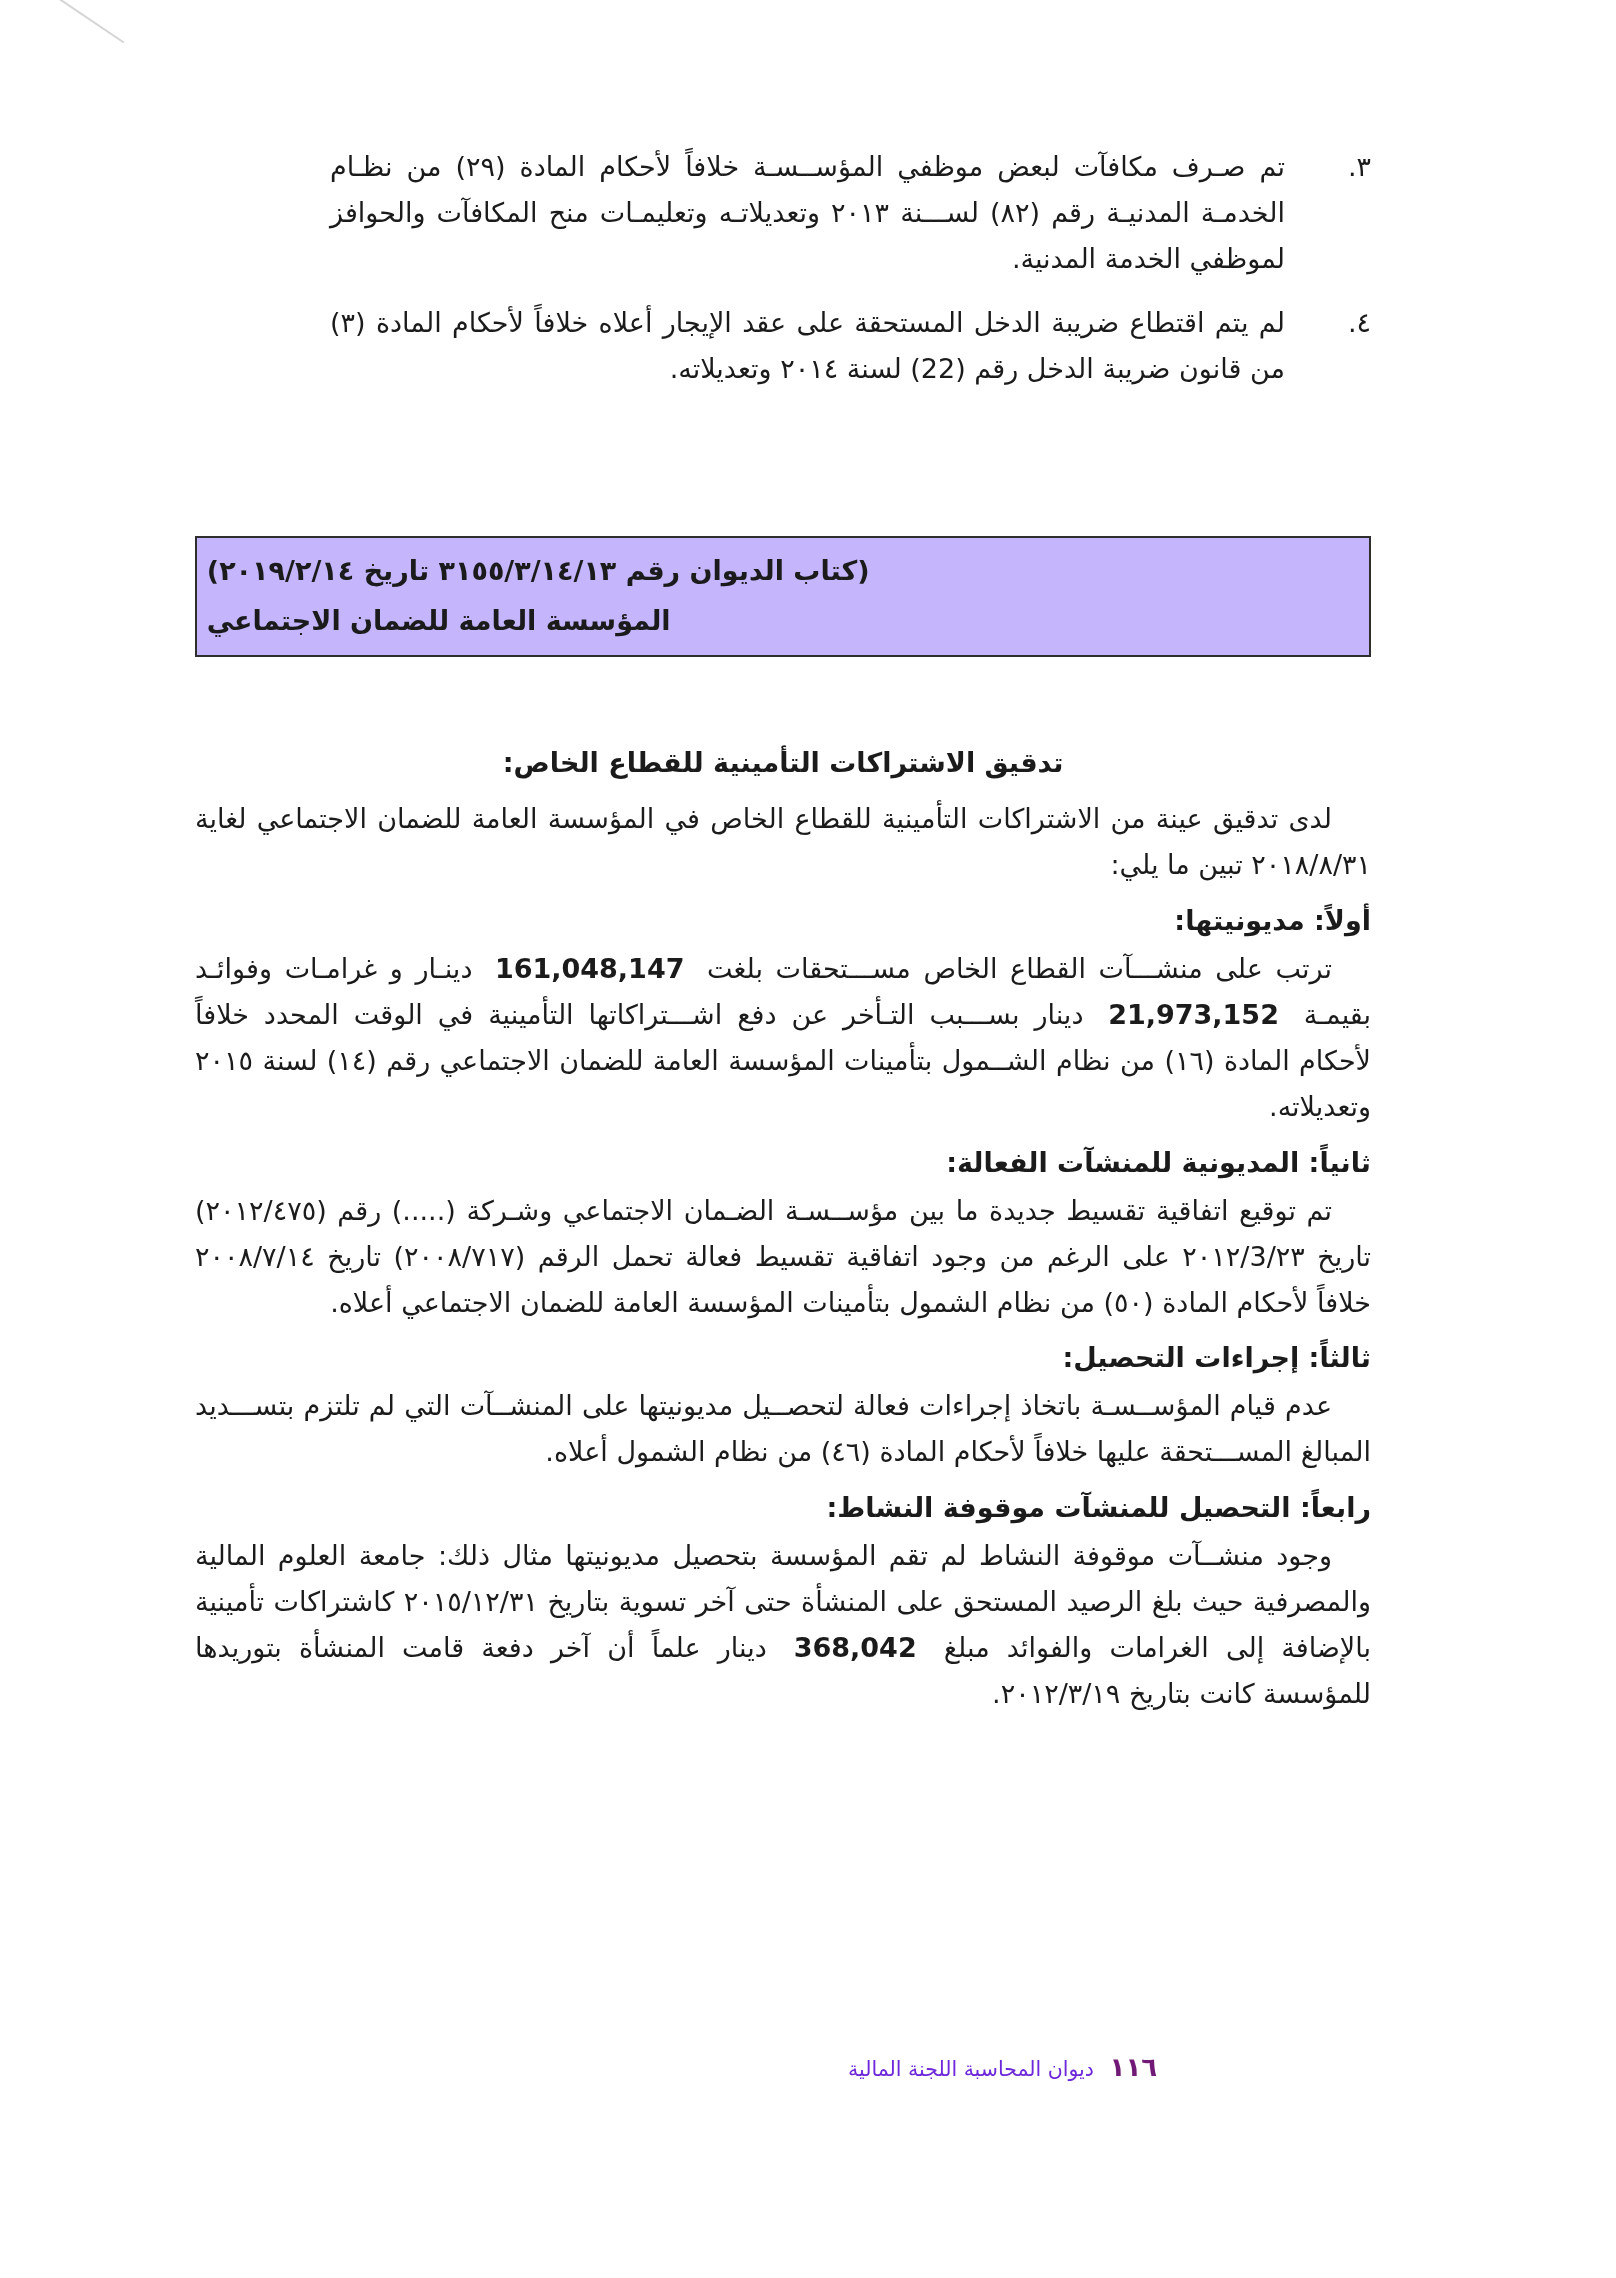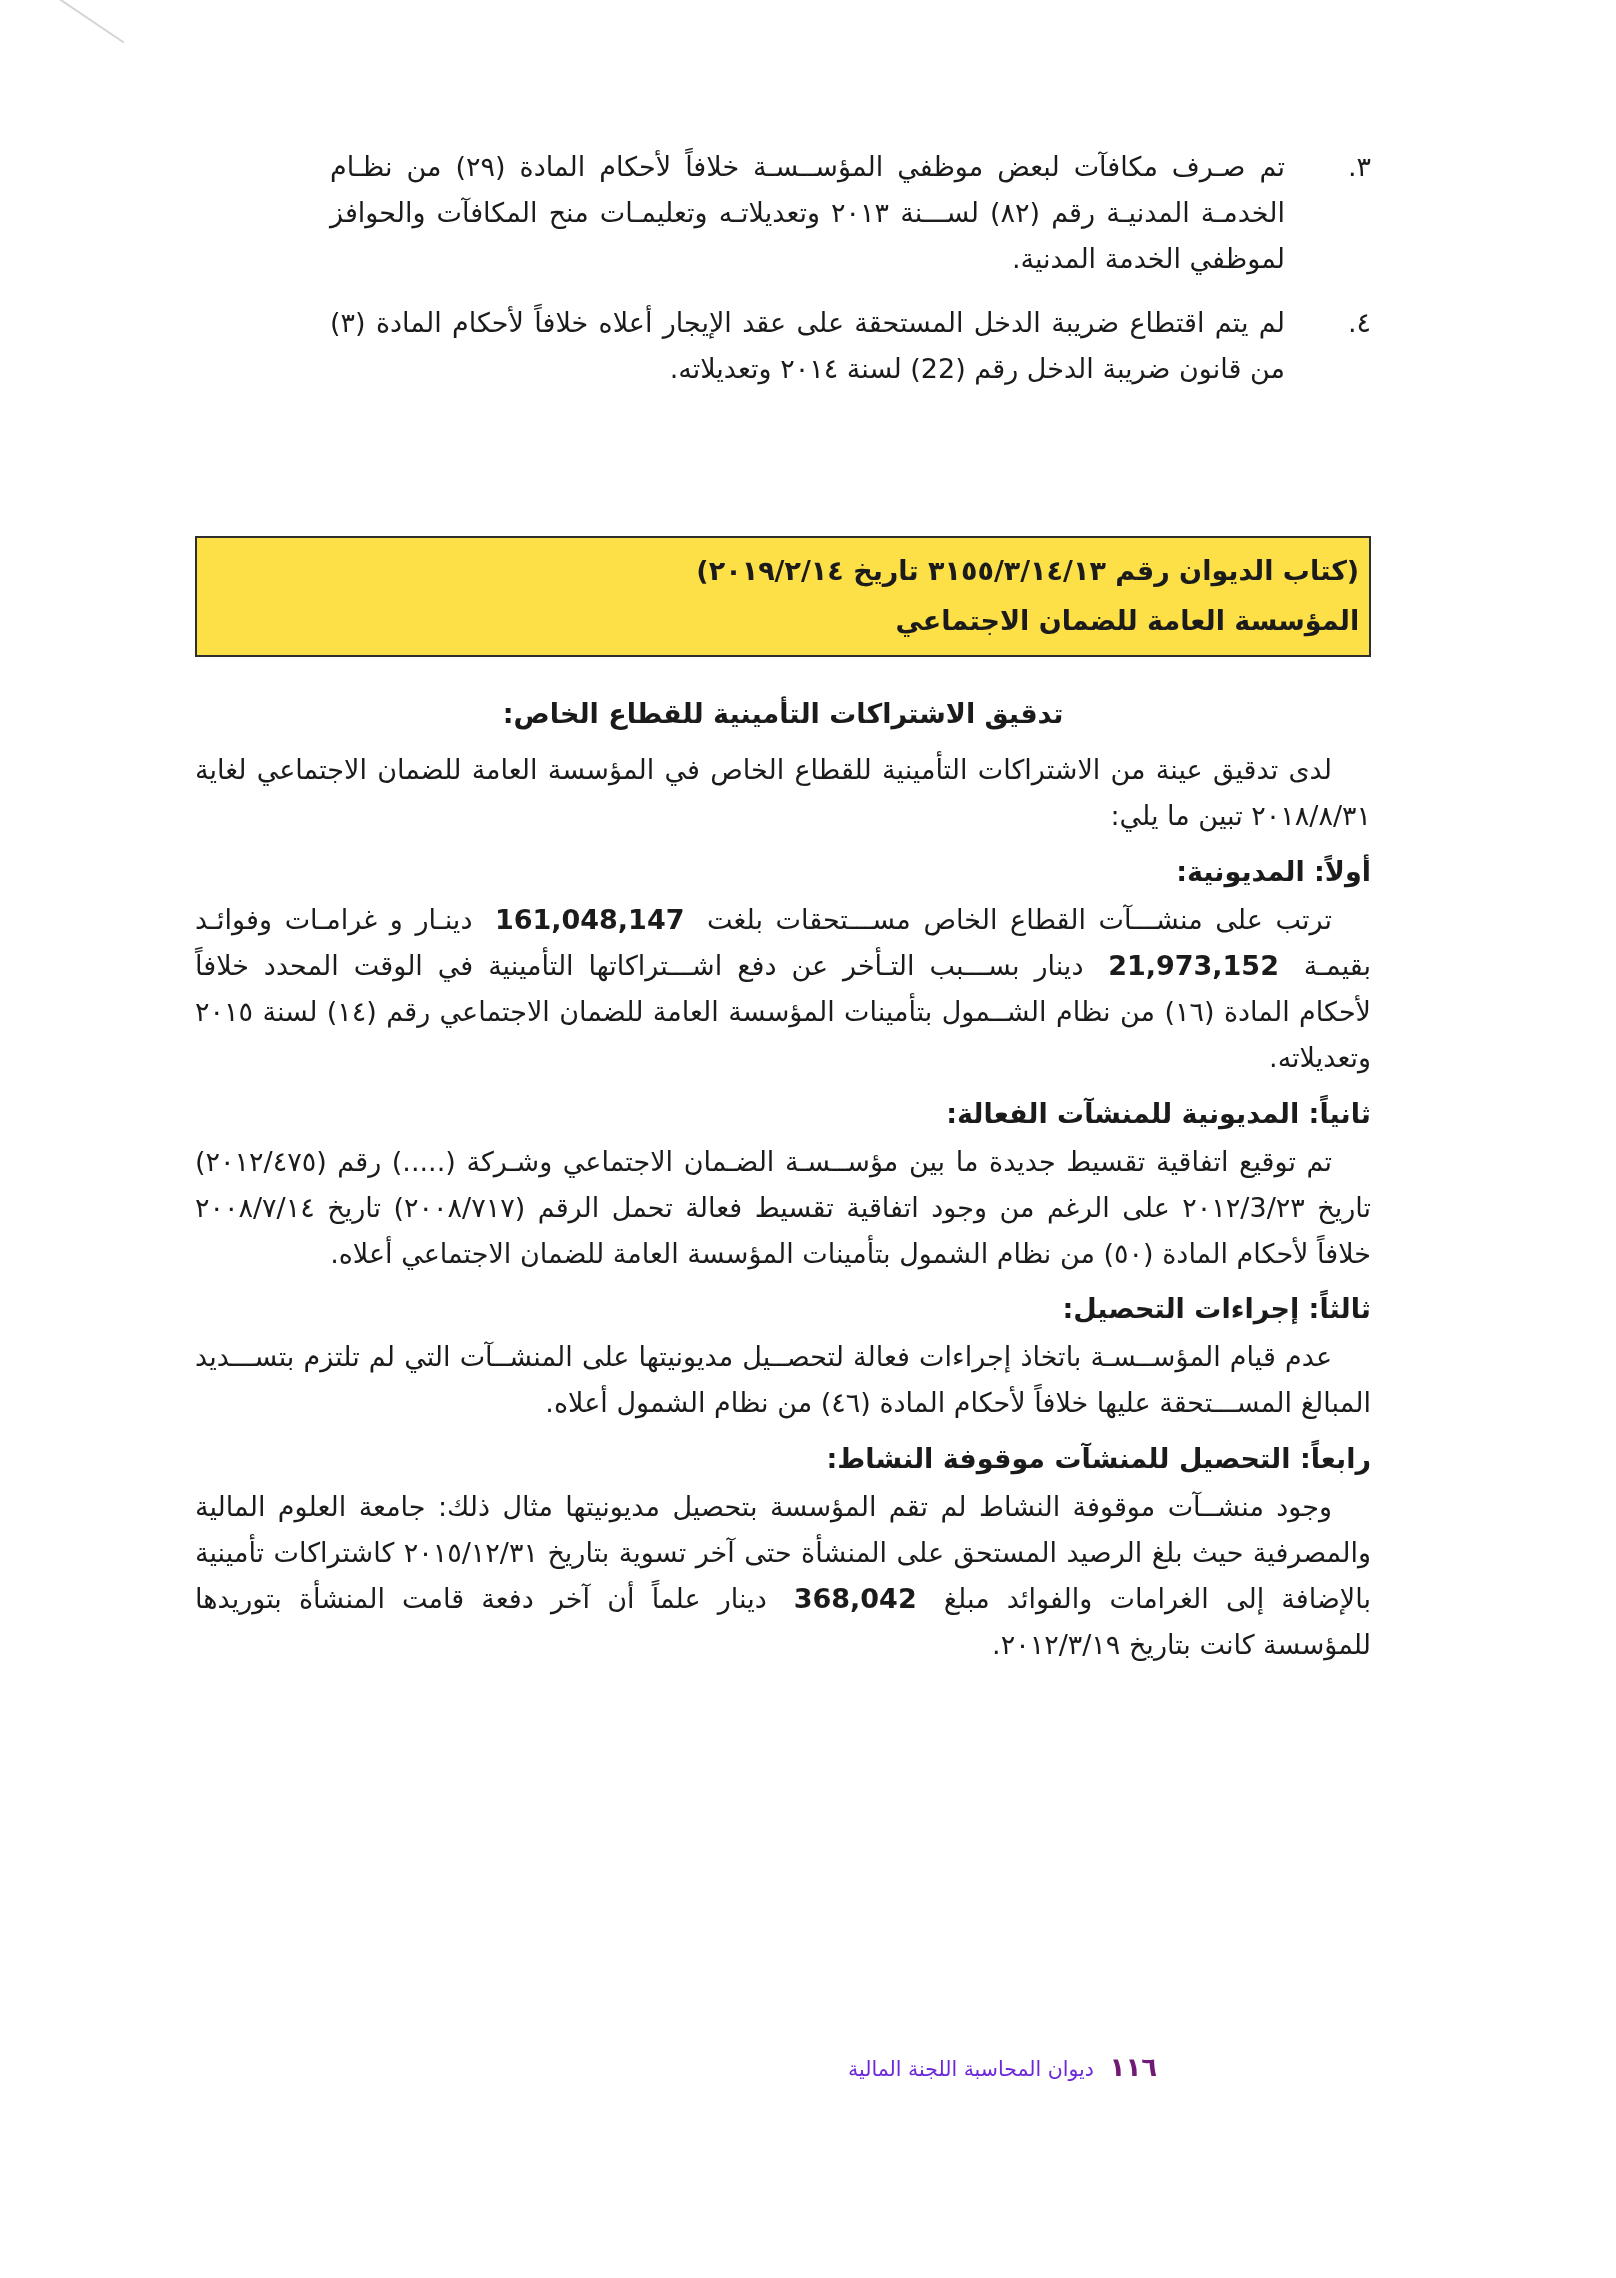--- a/index.html
+++ b/index.html
@@ -46,24 +46,24 @@
   .list-item .marker {
     flex: 0 0 86px;
     text-align: right;
   }
   .list-item .item-text {
     flex: 1 1 auto;
     text-align: justify;
   }
   .letter-box {
     margin-top: 144px;
-    margin-bottom: 34px;
+    margin-bottom: 83px;
     border: 2px solid #2e2e2e;
-    background: #fde047;
-    text-align: right;
+    background: #c4b5fd;
+    text-align: left;
     font-weight: bold;
     font-size: 27px;
     line-height: 50px;
     padding: 8.8px 9.8px;
   }
   .section-title {
     font-weight: bold;
     text-align: center;
     margin: 0 0 9.8px 0;
     font-size: 27px;
@@ -131,21 +131,21 @@
 
     <div class="letter-box">
       <div>(كتاب الديوان رقم ٣١٥٥/٣/١٤/١٣ تاريخ ٢٠١٩/٢/١٤)</div>
       <div>المؤسسة العامة للضمان الاجتماعي</div>
     </div>
 
     <div class="section-title">تدقيق الاشتراكات التأمينية للقطاع الخاص:</div>
 
     <p class="intro">لدى تدقيق عينة من الاشتراكات التأمينية للقطاع الخاص في المؤسسة العامة للضمان الاجتماعي لغاية ٢٠١٨/٨/٣١ تبين ما يلي:</p>
 
-    <div class="sub-heading">أولاً: المديونية:</div>
+    <div class="sub-heading">أولاً: مديونيتها:</div>
     <p class="para"><span>ترتب على منشـــآت القطاع الخاص مســـتحقات بلغت </span><span class="figure">161,048,147</span><span> دينـار و غرامـات وفوائـد بقيمـة </span><span class="figure">21,973,152</span><span> دينار بســـبب التـأخر عن دفع اشـــتراكاتها التأمينية في الوقت المحدد خلافاً لأحكام المادة (١٦) من نظام الشــمول بتأمينات المؤسسة العامة للضمان الاجتماعي رقم (١٤) لسنة ٢٠١٥ وتعديلاته.</span></p>
 
     <div class="sub-heading">ثانياً: المديونية للمنشآت الفعالة:</div>
     <p class="para">تم توقيع اتفاقية تقسيط جديدة ما بين مؤســسـة الضـمان الاجتماعي وشـركة (.....) رقم (٢٠١٢/٤٧٥) تاريخ ٢٠١٢/3/٢٣ على الرغم من وجود اتفاقية تقسيط فعالة تحمل الرقم (٢٠٠٨/٧١٧) تاريخ ٢٠٠٨/٧/١٤ خلافاً لأحكام المادة (٥٠) من نظام الشمول بتأمينات المؤسسة العامة للضمان الاجتماعي أعلاه.</p>
 
     <div class="sub-heading">ثالثاً: إجراءات التحصيل:</div>
     <p class="para">عدم قيام المؤســسـة باتخاذ إجراءات فعالة لتحصــيل مديونيتها على المنشــآت التي لم تلتزم بتســـديد المبالغ المســـتحقة عليها خلافاً لأحكام المادة (٤٦) من نظام الشمول أعلاه.</p>
 
     <div class="sub-heading">رابعاً: التحصيل للمنشآت موقوفة النشاط:</div>
     <p class="para"><span>وجود منشــآت موقوفة النشاط لم تقم المؤسسة بتحصيل مديونيتها مثال ذلك: جامعة العلوم المالية والمصرفية حيث بلغ الرصيد المستحق على المنشأة حتى آخر تسوية بتاريخ ٢٠١٥/١٢/٣١ كاشتراكات تأمينية بالإضافة إلى الغرامات والفوائد مبلغ </span><span class="figure">368,042</span><span> دينار علماً أن آخر دفعة قامت المنشأة بتوريدها للمؤسسة كانت بتاريخ ٢٠١٢/٣/١٩.</span></p>

